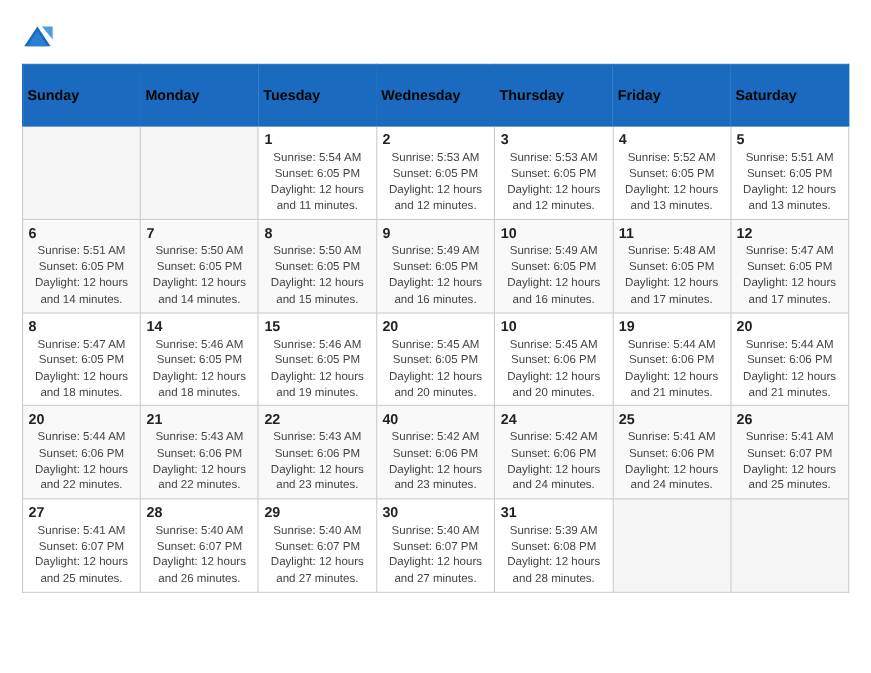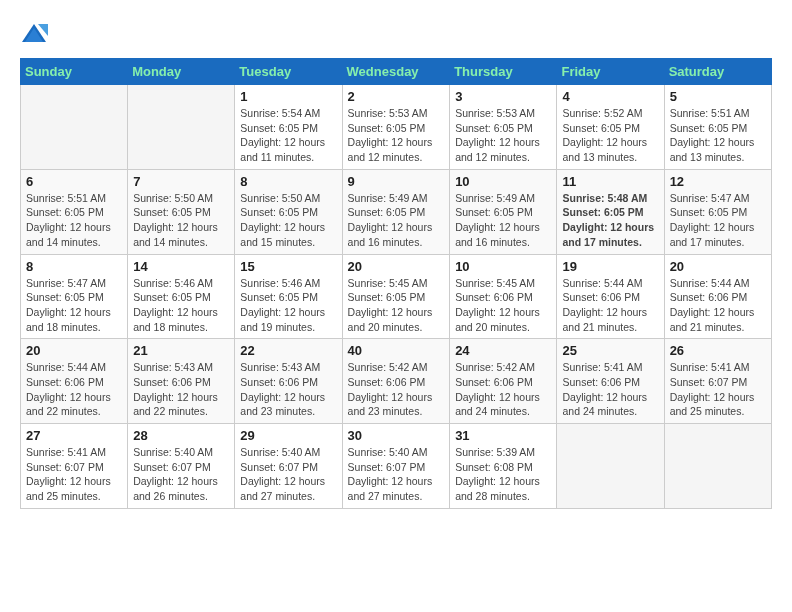--- a/index.html
+++ b/index.html
@@ -37,22 +37,22 @@
       font-size: 16px;
       color: #555;
     }
     .calendar-table {
       width: 100%;
       border-collapse: collapse;
       font-size: 11px;
     }
     .calendar-table thead th {
       background-color: #1a6bbf;
-      color: #86efac;
-      padding: 5px 4px;
+      color: #000000;
+      padding: 20px 4px;
       text-align: left;
       font-size: 13px;
       font-weight: bold;
       border: 1px solid #1a6bbf;
     }
     .calendar-table tbody td {
       border: 1px solid #ccc;
       vertical-align: top;
       padding: 4px 5px;
       min-height: 80px;
@@ -67,20 +67,21 @@
       font-size: 13px;
       font-weight: bold;
       color: #222;
       display: block;
       margin-bottom: 2px;
     }
     .day-info {
       color: #444;
       font-size: 10.5px;
       line-height: 1.4;
+      text-align: center;
     }
     .empty-cell {
       background: #f5f5f5 !important;
     }
   </style>
 </head>
 <body>
 
 <div class="header">
   <div class="logo">
@@ -173,21 +174,21 @@
 Daylight: 12 hours and 16 minutes.</div>
         </td>
         <td>
           <span class="day-number">10</span>
           <div class="day-info" style="white-space: pre-line;">Sunrise: 5:49 AM
 Sunset: 6:05 PM
 Daylight: 12 hours and 16 minutes.</div>
         </td>
         <td>
           <span class="day-number">11</span>
-          <div class="day-info" style="white-space: pre-line; font-weight: bold;">Sunrise: 5:48 AM
+          <div class="day-info" style="white-space: pre-line;">Sunrise: 5:48 AM
 Sunset: 6:05 PM
 Daylight: 12 hours and 17 minutes.</div>
         </td>
         <td>
           <span class="day-number">12</span>
           <div class="day-info" style="white-space: pre-line;">Sunrise: 5:47 AM
 Sunset: 6:05 PM
 Daylight: 12 hours and 17 minutes.</div>
         </td>
       </tr>

